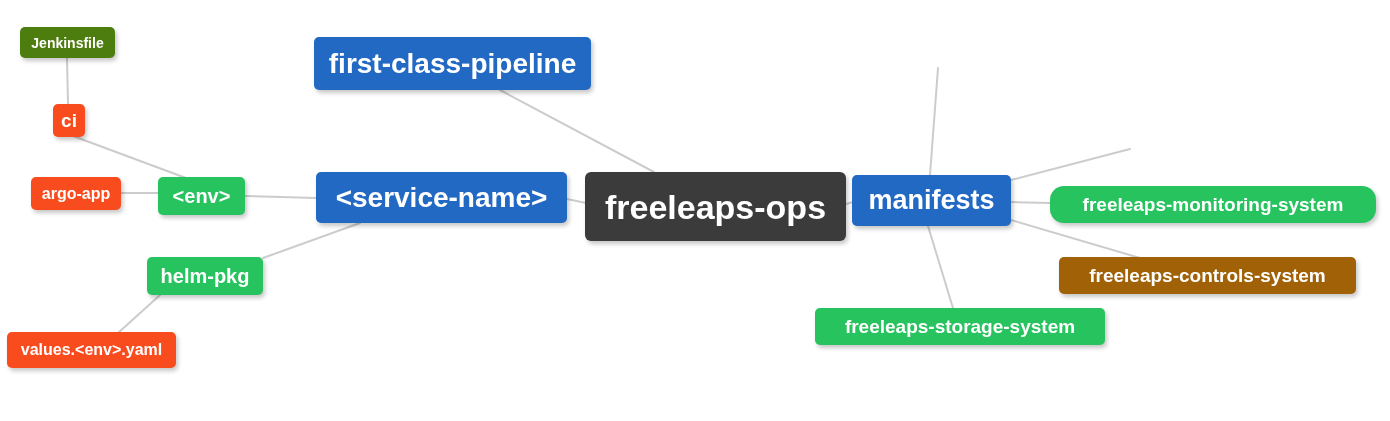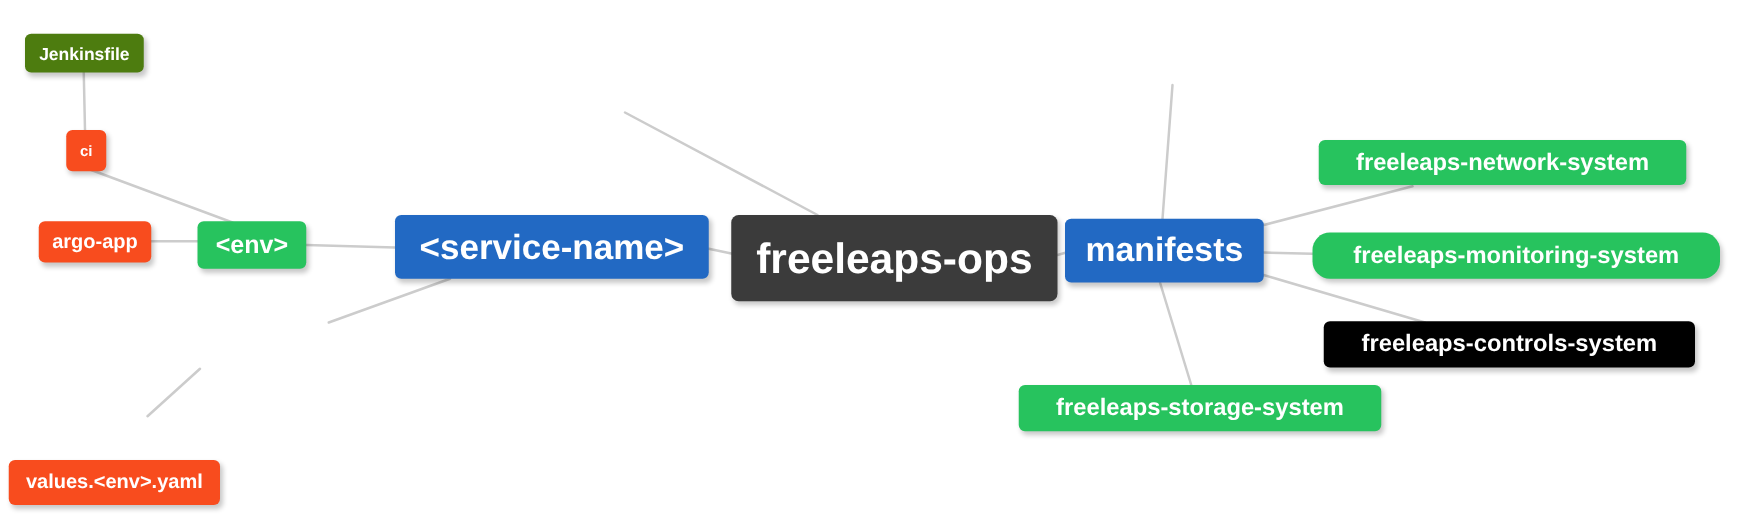--- a/index.html
+++ b/index.html
@@ -54,24 +54,25 @@
       <line x1="567" y1="199" x2="586" y2="203" stroke="#cccccc" stroke-width="2" stroke-linecap="round"></line>
       <line x1="846" y1="204" x2="853" y2="202" stroke="#cccccc" stroke-width="2" stroke-linecap="round"></line>
       <line x1="938" y1="68" x2="930" y2="175" stroke="#cccccc" stroke-width="2" stroke-linecap="round"></line>
       <line x1="1011" y1="180" x2="1130" y2="149" stroke="#cccccc" stroke-width="2" stroke-linecap="round"></line>
       <line x1="1011" y1="202" x2="1050" y2="203" stroke="#cccccc" stroke-width="2" stroke-linecap="round"></line>
       <line x1="1011" y1="220" x2="1140" y2="258" stroke="#cccccc" stroke-width="2" stroke-linecap="round"></line>
       <line x1="928" y1="226" x2="953" y2="308" stroke="#cccccc" stroke-width="2" stroke-linecap="round"></line>
     </svg>
 
 <div class="node" style="left: 20px; top: 27px; width: 95px; height: 31px; font-size: 14px; background: #4d7c0f; color: rgb(255, 255, 255);">Jenkinsfile</div>
-    <div class="node" style="left: 53px; top: 104px; width: 32px; height: 33px; font-size: 12px; background: rgb(248, 76, 30); color: rgb(255, 255, 255);">ci</div>
+    <div class="node" style="left: 53px; top: 104px; width: 32px; height: 33px; font-size: 19px; background: rgb(248, 76, 30); color: rgb(255, 255, 255);">ci</div>
     <div class="node" style="left: 31px; top: 177px; width: 90px; height: 33px; font-size: 16px; background: rgb(248, 76, 30); color: rgb(255, 255, 255);">argo-app</div>
     <div class="node" style="left: 158px; top: 177px; width: 87px; height: 38px; font-size: 20px; background: rgb(39, 195, 94); color: rgb(255, 255, 255);">&lt;env&gt;</div>
-    <div class="node" style="left: 7px; top: 332px; width: 169px; height: 36px; font-size: 16px; background: rgb(248, 76, 30); color: rgb(255, 255, 255); margin-top: 36px;">values.&lt;env&gt;.yaml</div>
+    <div class="node" style="left: 147px; top: 257px; width: 116px; height: 38px; font-size: 20px; background: rgb(39, 195, 94); color: rgb(255, 255, 255);">helm-pkg</div>
+    <div class="node" style="left: 7px; top: 332px; width: 169px; height: 36px; font-size: 16px; background: rgb(248, 76, 30); color: rgb(255, 255, 255);">values.&lt;env&gt;.yaml</div>
+    <div class="node" style="left: 314px; top: 37px; width: 277px; height: 53px; font-size: 28px; background: rgb(34, 105, 195); color: rgb(255, 255, 255);">first-class-pipeline</div>
     <div class="node" style="left: 316px; top: 172px; width: 251px; height: 51px; font-size: 28px; background: rgb(34, 105, 195); color: rgb(255, 255, 255);">&lt;service-name&gt;</div>
     <div class="node root" style="left: 585px; top: 172px; width: 261px; height: 69px; font-size: 34px; background: rgb(59, 59, 59); color: rgb(255, 255, 255);">freeleaps-ops</div>
     <div class="node" style="left: 852px; top: 175px; width: 159px; height: 51px; font-size: 27px; background: rgb(34, 105, 195); color: rgb(255, 255, 255);">manifests</div>
-    <div class="node" style="left: 1055px; top: 112px; width: 294px; height: 36px; font-size: 19px; background: rgb(39, 195, 94); color: rgb(255, 255, 255);">freeleaps-network-system</div>
     <div class="node" style="left: 1050px; top: 186px; width: 326px; height: 37px; font-size: 19px; background: rgb(39, 195, 94); color: rgb(255, 255, 255); border-radius: 14px;">freeleaps-monitoring-system</div>
-    <div class="node" style="left: 1059px; top: 257px; width: 297px; height: 37px; font-size: 19px; background: #000000; color: rgb(255, 255, 255);">freeleaps-controls-system</div>
+    <div class="node" style="left: 1059px; top: 257px; width: 297px; height: 37px; font-size: 19px; background: #a16207; color: rgb(255, 255, 255);">freeleaps-controls-system</div>
     <div class="node" style="left: 815px; top: 308px; width: 290px; height: 37px; font-size: 19px; background: rgb(39, 195, 94); color: rgb(255, 255, 255);">freeleaps-storage-system</div>
   </div>
 
 </body></html>

